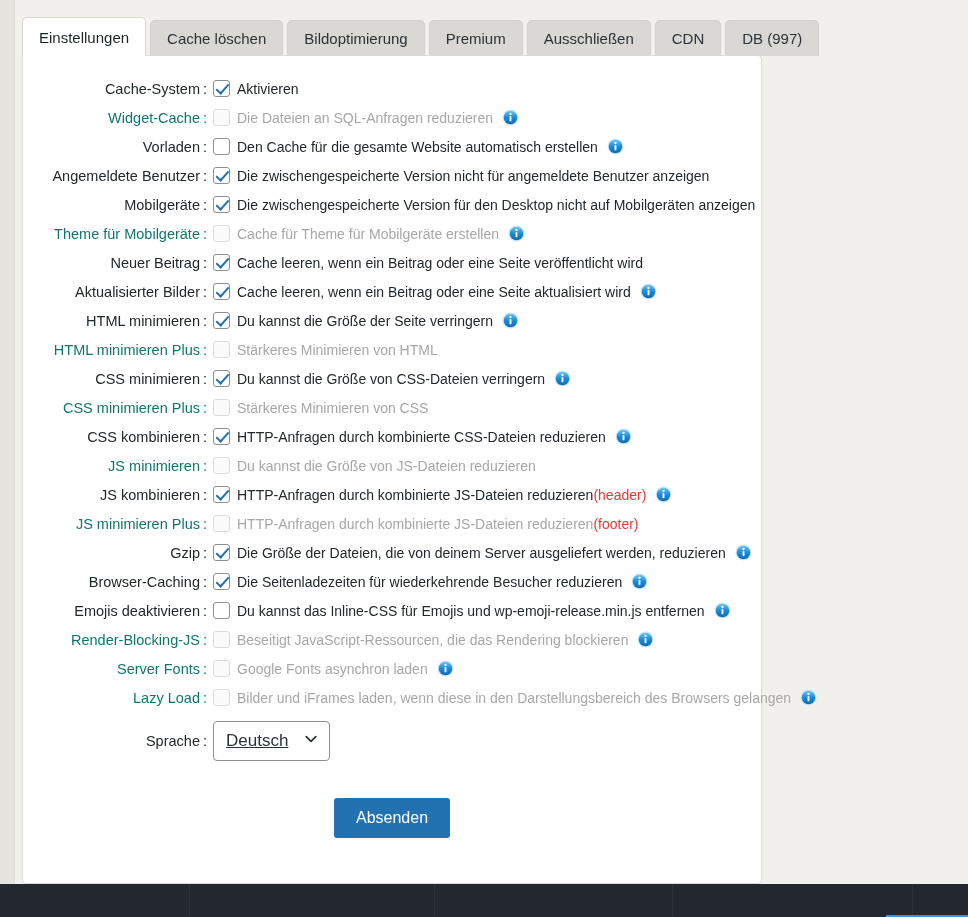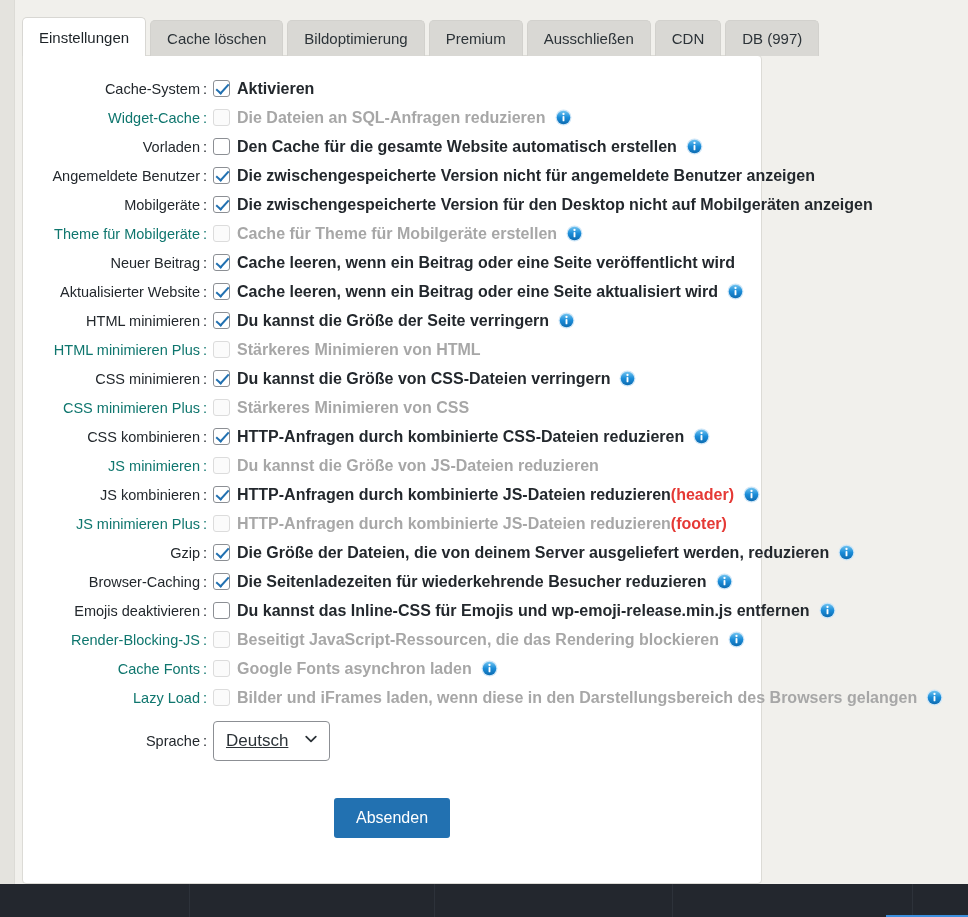--- a/index.html
+++ b/index.html
@@ -113,24 +113,23 @@
     content: "";
     position: absolute;
     left: 5px; top: 0px;
     width: 5px; height: 11px;
     border: solid #2271b1;
     border-width: 0 2.6px 2.6px 0;
     transform: rotate(42deg);
   }
 
   .desc {
-    font-size: 16px;
+    font-size: 14px;
     color: #23282d;
     white-space: nowrap;
-    font-weight: bold;
   }
   .row.disabled .desc { color: #a7a7a7; }
   .tagred {
     color: #e53935;
   }
 
   .info {
     display: inline-block;
     width: 17px; height: 17px;
     margin-left: 9px;
@@ -306,21 +305,21 @@
               <rect x="8.9" y="8.2" width="2.2" height="6.2" rx="1" fill="#ffffff"></rect>
               <circle cx="10" cy="5.9" r="1.35" fill="#ffffff"></circle>
             </svg></span>
         </div>
         <div class="row">
           <div class="label"><span>Neuer Beitrag</span><span class="colon">:</span></div>
           <div class="cbox checked"></div>
           <span class="desc"><span>Cache leeren, wenn ein Beitrag oder eine Seite veröffentlicht wird</span></span>
         </div>
         <div class="row">
-          <div class="label"><span>Aktualisierter Website</span><span class="colon">:</span></div>
+          <div class="label"><span>Aktualisierter Bilder</span><span class="colon">:</span></div>
           <div class="cbox checked"></div>
           <span class="desc"><span>Cache leeren, wenn ein Beitrag oder eine Seite aktualisiert wird</span></span>
           <span class="info"><svg width="17" height="17" viewBox="0 0 20 20">
               <defs>
                 <linearGradient id="ig4" x1="0" y1="0" x2="0" y2="1">
                   <stop offset="0%" stop-color="#6fc3f0"></stop>
                   <stop offset="50%" stop-color="#1a8cd8"></stop>
                   <stop offset="100%" stop-color="#0d6bb0"></stop>
                 </linearGradient>
               </defs>
@@ -488,21 +487,21 @@
                   <stop offset="100%" stop-color="#0d6bb0"></stop>
                 </linearGradient>
               </defs>
               <circle cx="10" cy="10" r="9.4" fill="#cfe6f7"></circle>
               <circle cx="10" cy="10" r="8" fill="url(#ig12)"></circle>
               <rect x="8.9" y="8.2" width="2.2" height="6.2" rx="1" fill="#ffffff"></rect>
               <circle cx="10" cy="5.9" r="1.35" fill="#ffffff"></circle>
             </svg></span>
         </div>
         <div class="row disabled">
-          <div class="label"><span>Cache Fonts</span><span class="colon">:</span></div>
+          <div class="label"><span>Server Fonts</span><span class="colon">:</span></div>
           <div class="cbox"></div>
           <span class="desc"><span>Google Fonts asynchron laden</span></span>
           <span class="info"><svg width="17" height="17" viewBox="0 0 20 20">
               <defs>
                 <linearGradient id="ig13" x1="0" y1="0" x2="0" y2="1">
                   <stop offset="0%" stop-color="#6fc3f0"></stop>
                   <stop offset="50%" stop-color="#1a8cd8"></stop>
                   <stop offset="100%" stop-color="#0d6bb0"></stop>
                 </linearGradient>
               </defs>

